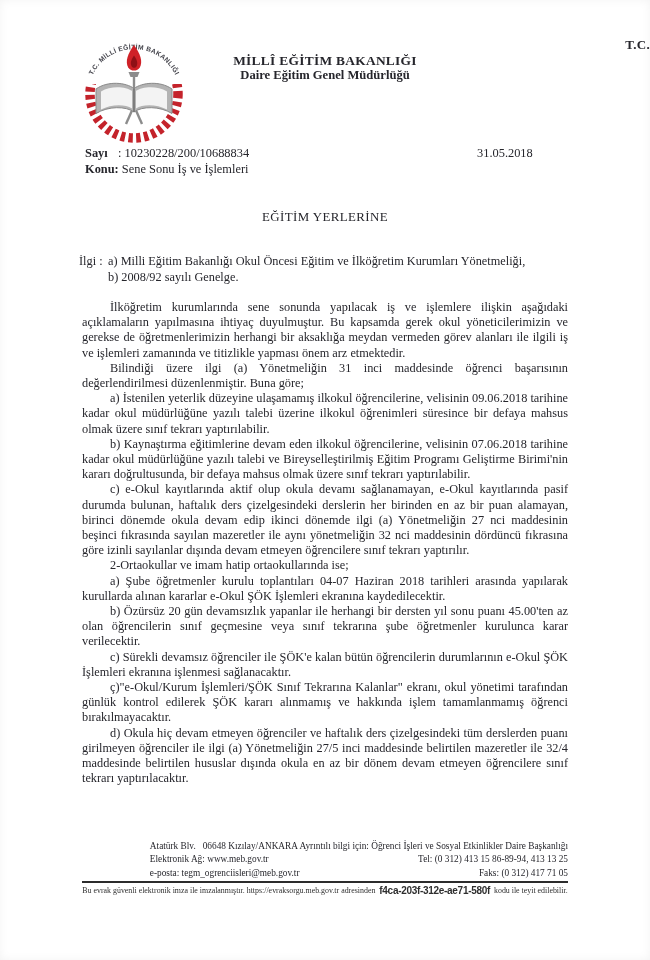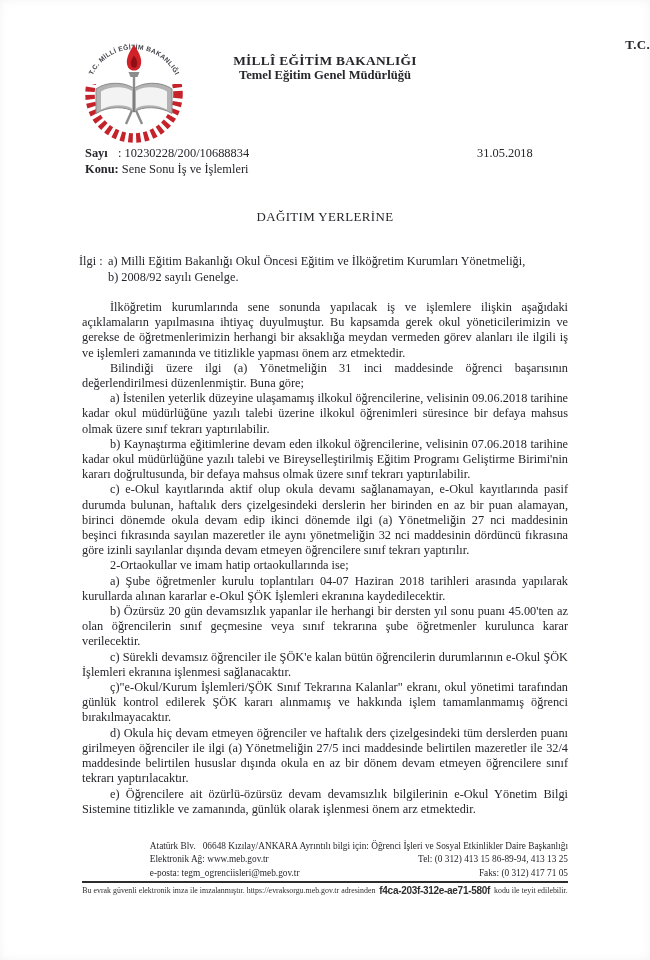--- a/index.html
+++ b/index.html
@@ -94,34 +94,34 @@
         <path d="M19,59.5 C29,53 44,54.6 50,58.8 L50,76.5 C43,71.8 29,72.2 19,77.6 Z" fill="#f3f3f3"></path>
         <path d="M85,59.5 C75,53 60,54.6 54,58.8 L54,76.5 C61,71.8 75,72.2 85,77.6 Z" fill="#f3f3f3"></path>
         <line x1="52" y1="56.5" x2="52" y2="80" stroke="#777" stroke-width="1.6"></line>
       </g>
     </svg>
   </div>
 
   <div class="titles">
     <div class="t1">T.C.</div>
     <div class="t2">MİLLÎ EĞİTİM BAKANLIĞI</div>
-    <div class="t3">Temel Eğitim Genel Müdürlüğü</div>
+    <div class="t3">Daire Eğitim Genel Müdürlüğü</div>
   </div>
 
   <div class="meta">
     <div>
       <span class="lbl">Sayı</span><span>: 10230228/200/10688834</span>
     </div>
     <div>
       <span class="lbl">Konu:</span> <span>Sene Sonu İş ve İşlemleri</span>
     </div>
     <div class="doc-date">31.05.2018</div>
   </div>
 
-  <div class="recipient">DAĞITIM YERLERİNE</div>
+  <div class="recipient">EĞİTİM YERLERİNE</div>
 
   <div class="reference">
     <div class="ref-label">İlgi :</div>
     <div class="ref-items">
       <div>a) Milli Eğitim Bakanlığı Okul Öncesi Eğitim ve İlköğretim Kurumları Yönetmeliği,</div>
       <div>b) 2008/92 sayılı Genelge.</div>
     </div>
   </div>
 
   <div class="body-text">
@@ -129,21 +129,20 @@
     <p>Bilindiği üzere ilgi (a) Yönetmeliğin 31 inci maddesinde öğrenci başarısının değerlendirilmesi düzenlenmiştir. Buna göre;</p>
     <p>a) İstenilen yeterlik düzeyine ulaşamamış ilkokul öğrencilerine, velisinin 09.06.2018 tarihine kadar okul müdürlüğüne yazılı talebi üzerine ilkokul öğrenimleri süresince bir defaya mahsus olmak üzere sınıf tekrarı yaptırılabilir.</p>
     <p>b) Kaynaştırma eğitimlerine devam eden ilkokul öğrencilerine, velisinin 07.06.2018 tarihine kadar okul müdürlüğüne yazılı talebi ve Bireyselleştirilmiş Eğitim Programı Geliştirme Birimi'nin kararı doğrultusunda, bir defaya mahsus olmak üzere sınıf tekrarı yaptırılabilir.</p>
     <p>c) e-Okul kayıtlarında aktif olup okula devamı sağlanamayan, e-Okul kayıtlarında pasif durumda bulunan, haftalık ders çizelgesindeki derslerin her birinden en az bir puan alamayan, birinci dönemde okula devam edip ikinci dönemde ilgi (a) Yönetmeliğin 27 nci maddesinin beşinci fıkrasında sayılan mazeretler ile aynı yönetmeliğin 32 nci maddesinin dördüncü fıkrasına göre izinli sayılanlar dışında devam etmeyen öğrencilere sınıf tekrarı yaptırılır.</p>
     <p>2-Ortaokullar ve imam hatip ortaokullarında ise;</p>
     <p>a) Şube öğretmenler kurulu toplantıları 04-07 Haziran 2018 tarihleri arasında yapılarak kurullarda alınan kararlar e-Okul ŞÖK İşlemleri ekranına kaydedilecektir.</p>
     <p>b) Özürsüz 20 gün devamsızlık yapanlar ile herhangi bir dersten yıl sonu puanı 45.00'ten az olan öğrencilerin sınıf geçmesine veya sınıf tekrarına şube öğretmenler kurulunca karar verilecektir.</p>
     <p>c) Sürekli devamsız öğrenciler ile ŞÖK'e kalan bütün öğrencilerin durumlarının e-Okul ŞÖK İşlemleri ekranına işlenmesi sağlanacaktır.</p>
     <p>ç)"e-Okul/Kurum İşlemleri/ŞÖK Sınıf Tekrarına Kalanlar" ekranı, okul yönetimi tarafından günlük kontrol edilerek ŞÖK kararı alınmamış ve hakkında işlem tamamlanmamış öğrenci bırakılmayacaktır.</p>
     <p>d) Okula hiç devam etmeyen öğrenciler ve haftalık ders çizelgesindeki tüm derslerden puanı girilmeyen öğrenciler ile ilgi (a) Yönetmeliğin 27/5 inci maddesinde belirtilen mazeretler ile 32/4 maddesinde belirtilen hususlar dışında okula en az bir dönem devam etmeyen öğrencilere sınıf tekrarı yaptırılacaktır.</p>
-    <p>e) Öğrencilere ait özürlü-özürsüz devam devamsızlık bilgilerinin e-Okul Yönetim Bilgi Sistemine titizlikle ve zamanında, günlük olarak işlenmesi önem arz etmektedir.</p>
   </div>
 
   <div class="footer">
     <div class="f-left">
       <div>Atatürk Blv.   06648 Kızılay/ANKARA</div>
       <div>Elektronik Ağ: www.meb.gov.tr</div>
       <div>e-posta: tegm_ogrenciisleri@meb.gov.tr</div>
     </div>
     <div class="f-right">
       <div>Ayrıntılı bilgi için: Öğrenci İşleri ve Sosyal Etkinlikler Daire Başkanlığı</div>

